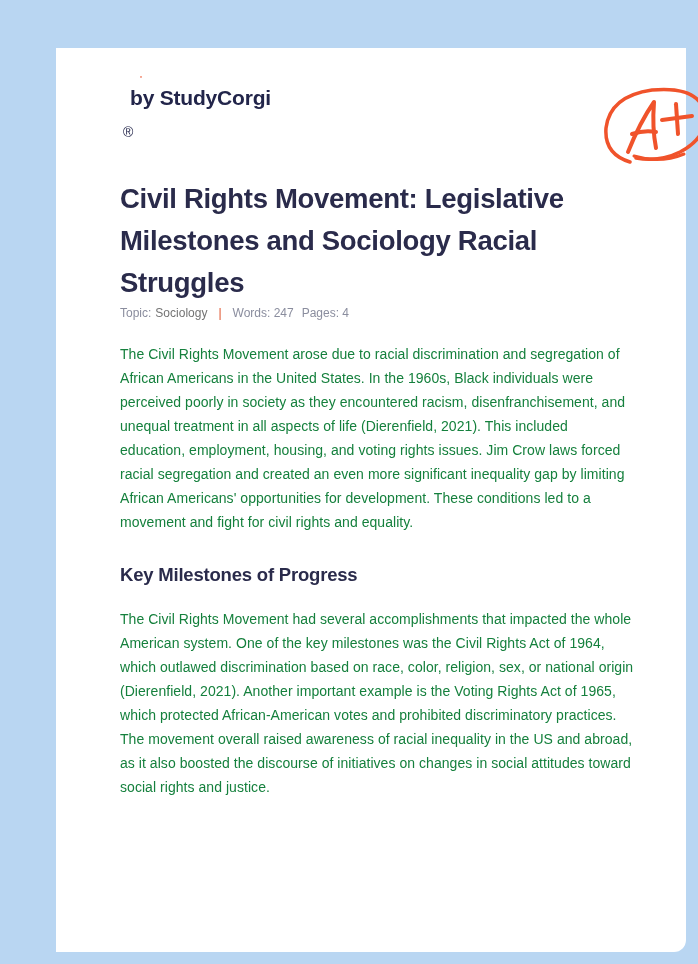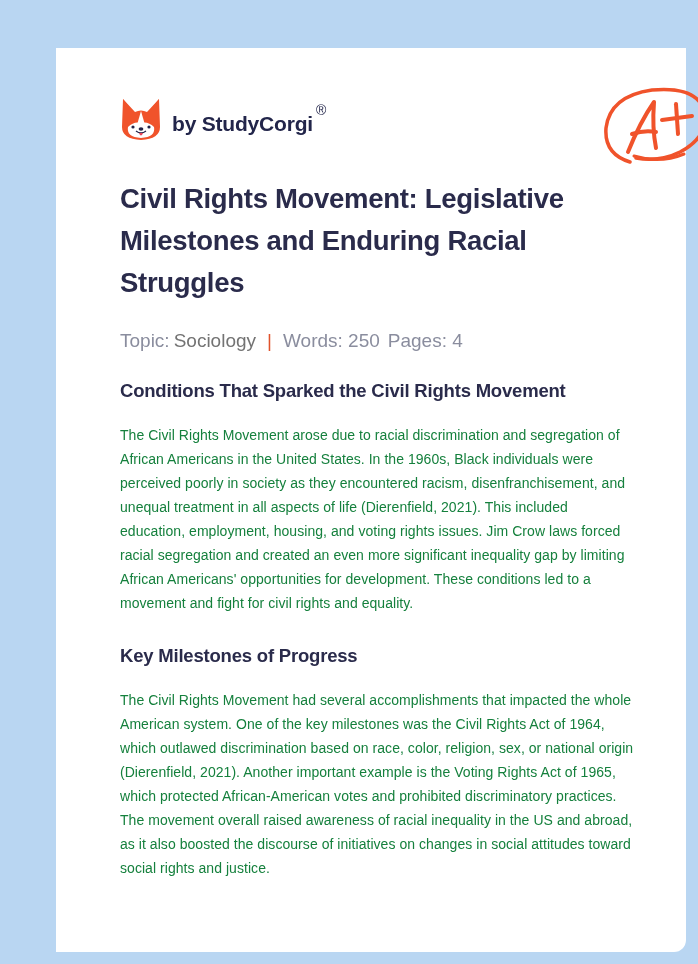--- a/index.html
+++ b/index.html
@@ -21,24 +21,25 @@
     .header {
       position: absolute;
       left: 64px;
       top: 28px;
       width: 528px;
       height: 70px;
     }
     .logo {
       position: absolute;
       left: 0;
-      top: 12px;
+      top: 0;
       display: flex;
-      align-items: center;
+      align-items: flex-start;
       height: 64px;
+      flex-direction: column;
     }
     .logo-icon {
       width: 42px;
       height: 46px;
       display: inline-block;
     }
     .logo-text {
       margin-left: 10px;
       font-weight: bold;
       font-size: 21px;
@@ -68,22 +69,22 @@
       width: 514px;
     }
     .title {
       font-size: 27.5px;
       line-height: 42px;
       font-weight: bold;
       color: #2a2b4b;
       letter-spacing: -0.3px;
     }
     .meta {
-      margin-top: 28px;
-      font-size: 19px;
+      margin-top: 0;
+      font-size: 12px;
       color: #8a8d9e;
       display: flex;
       align-items: center;
       height: 18px;
       text-align: center;
     }
     .meta .topic-value { color: #737373; margin-left: 4px; }
     .meta .sep { color: #e0522b; margin: 0 11px; }
     .meta .pages { margin-left: 8px; }
     .section-title {
@@ -135,29 +136,28 @@
       <path d="M30 78 Q4 70 6 44 Q10 12 52 6 Q96 2 104 26 Q110 52 80 68 Q60 78 36 74" stroke="#f0532b" stroke-width="3.5" fill="none" stroke-linecap="round"></path>
       <path d="M28 68 Q40 38 54 18 Q52 44 56 64" stroke="#f0532b" stroke-width="4" fill="none" stroke-linecap="round" stroke-linejoin="round"></path>
       <path d="M32 50 Q44 46 56 48" stroke="#f0532b" stroke-width="4" fill="none" stroke-linecap="round"></path>
       <path d="M62 36 L92 32" stroke="#f0532b" stroke-width="4" fill="none" stroke-linecap="round"></path>
       <path d="M76 20 L78 50" stroke="#f0532b" stroke-width="4" fill="none" stroke-linecap="round"></path>
       <path d="M34 72 Q60 80 84 70" stroke="#f0532b" stroke-width="3" fill="none" stroke-linecap="round"></path>
     </svg>
   </div>
 
   <div class="content">
-    <h1 class="title">Civil Rights Movement: Legislative Milestones and Enduring Racial Struggles</h1>
+    <h1 class="title">Civil Rights Movement: Legislative Milestones and Sociology Racial Struggles</h1>
 
     <div class="meta">
       <span>Topic:</span>
       <span class="topic-value">Sociology</span>
       <span class="sep">|</span>
-      <span>Words: 250</span>
+      <span>Words: 247</span>
       <span class="pages">Pages: 4</span>
     </div>
 
-    <h2 class="section-title">Conditions That Sparked the Civil Rights Movement</h2>
     <p class="paragraph">The Civil Rights Movement arose due to racial discrimination and segregation of African Americans in the United States. In the 1960s, Black individuals were perceived poorly in society as they encountered racism, disenfranchisement, and unequal treatment in all aspects of life (Dierenfield, 2021). This included education, employment, housing, and voting rights issues. Jim Crow laws forced racial segregation and created an even more significant inequality gap by limiting African Americans' opportunities for development. These conditions led to a movement and fight for civil rights and equality.</p>
 
     <h2 class="section-title second">Key Milestones of Progress</h2>
     <p class="paragraph">The Civil Rights Movement had several accomplishments that impacted the whole American system. One of the key milestones was the Civil Rights Act of 1964, which outlawed discrimination based on race, color, religion, sex, or national origin (Dierenfield, 2021). Another important example is the Voting Rights Act of 1965, which protected African-American votes and prohibited discriminatory practices. The movement overall raised awareness of racial inequality in the US and abroad, as it also boosted the discourse of initiatives on changes in social attitudes toward social rights and justice.</p>
   </div>
 </div>
 
 </body></html>

